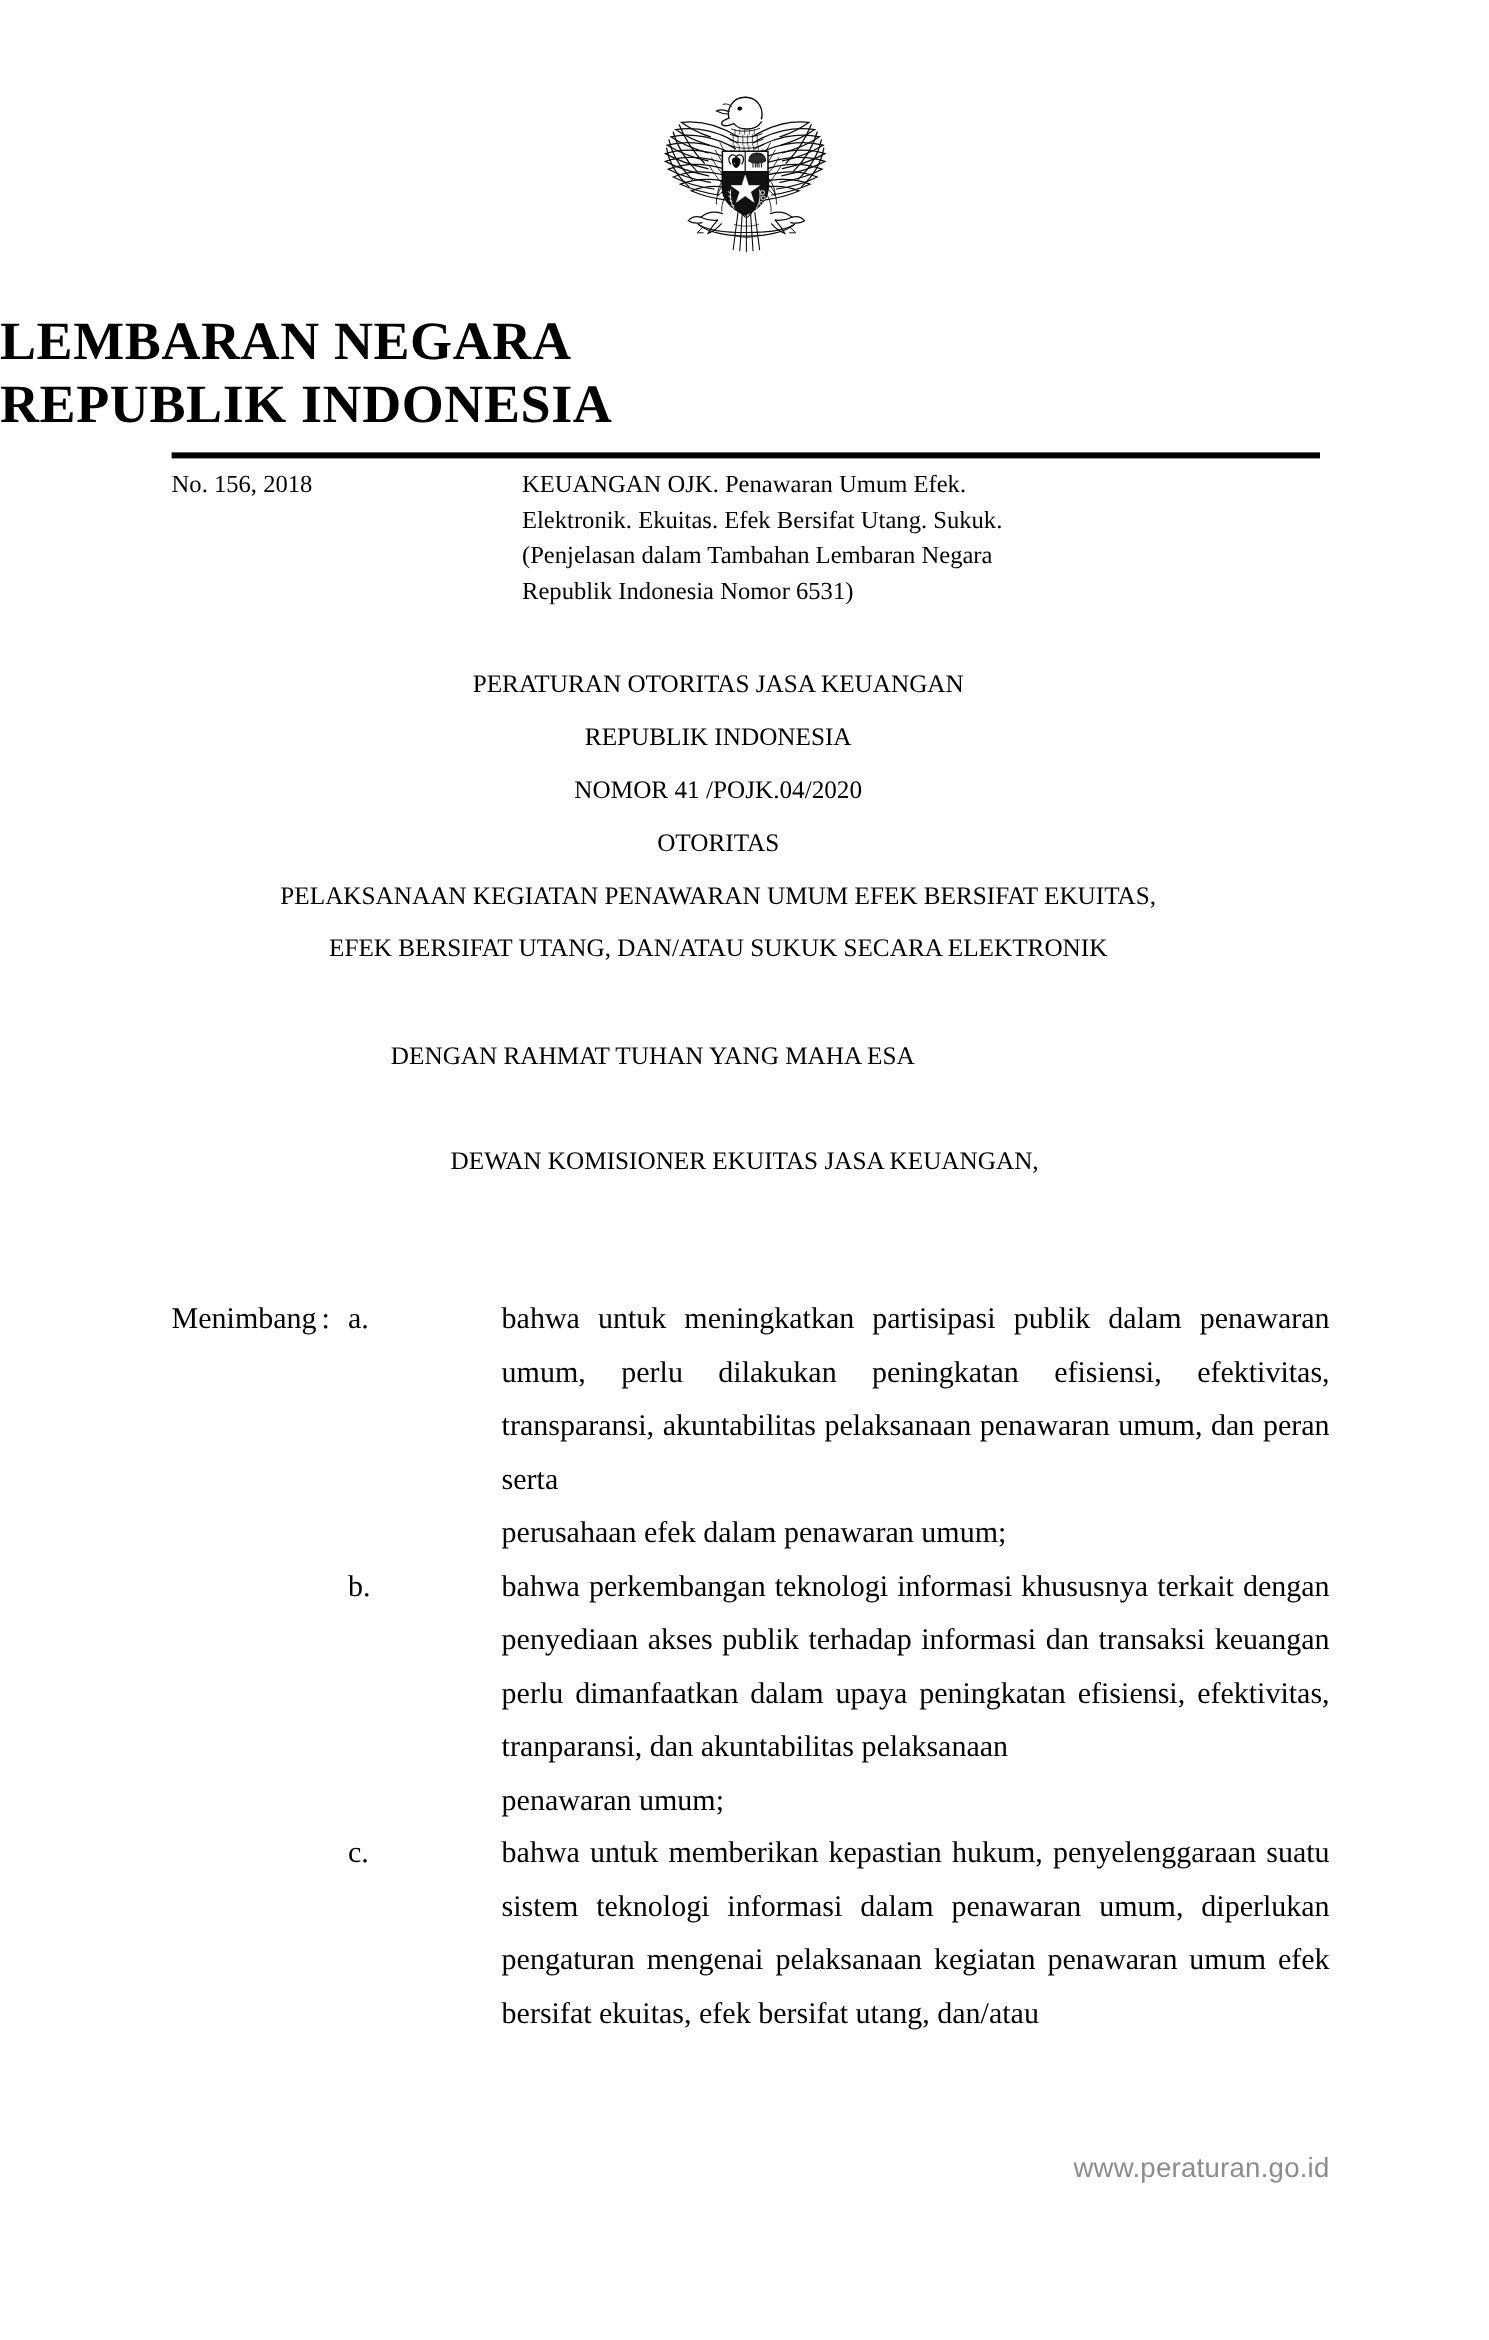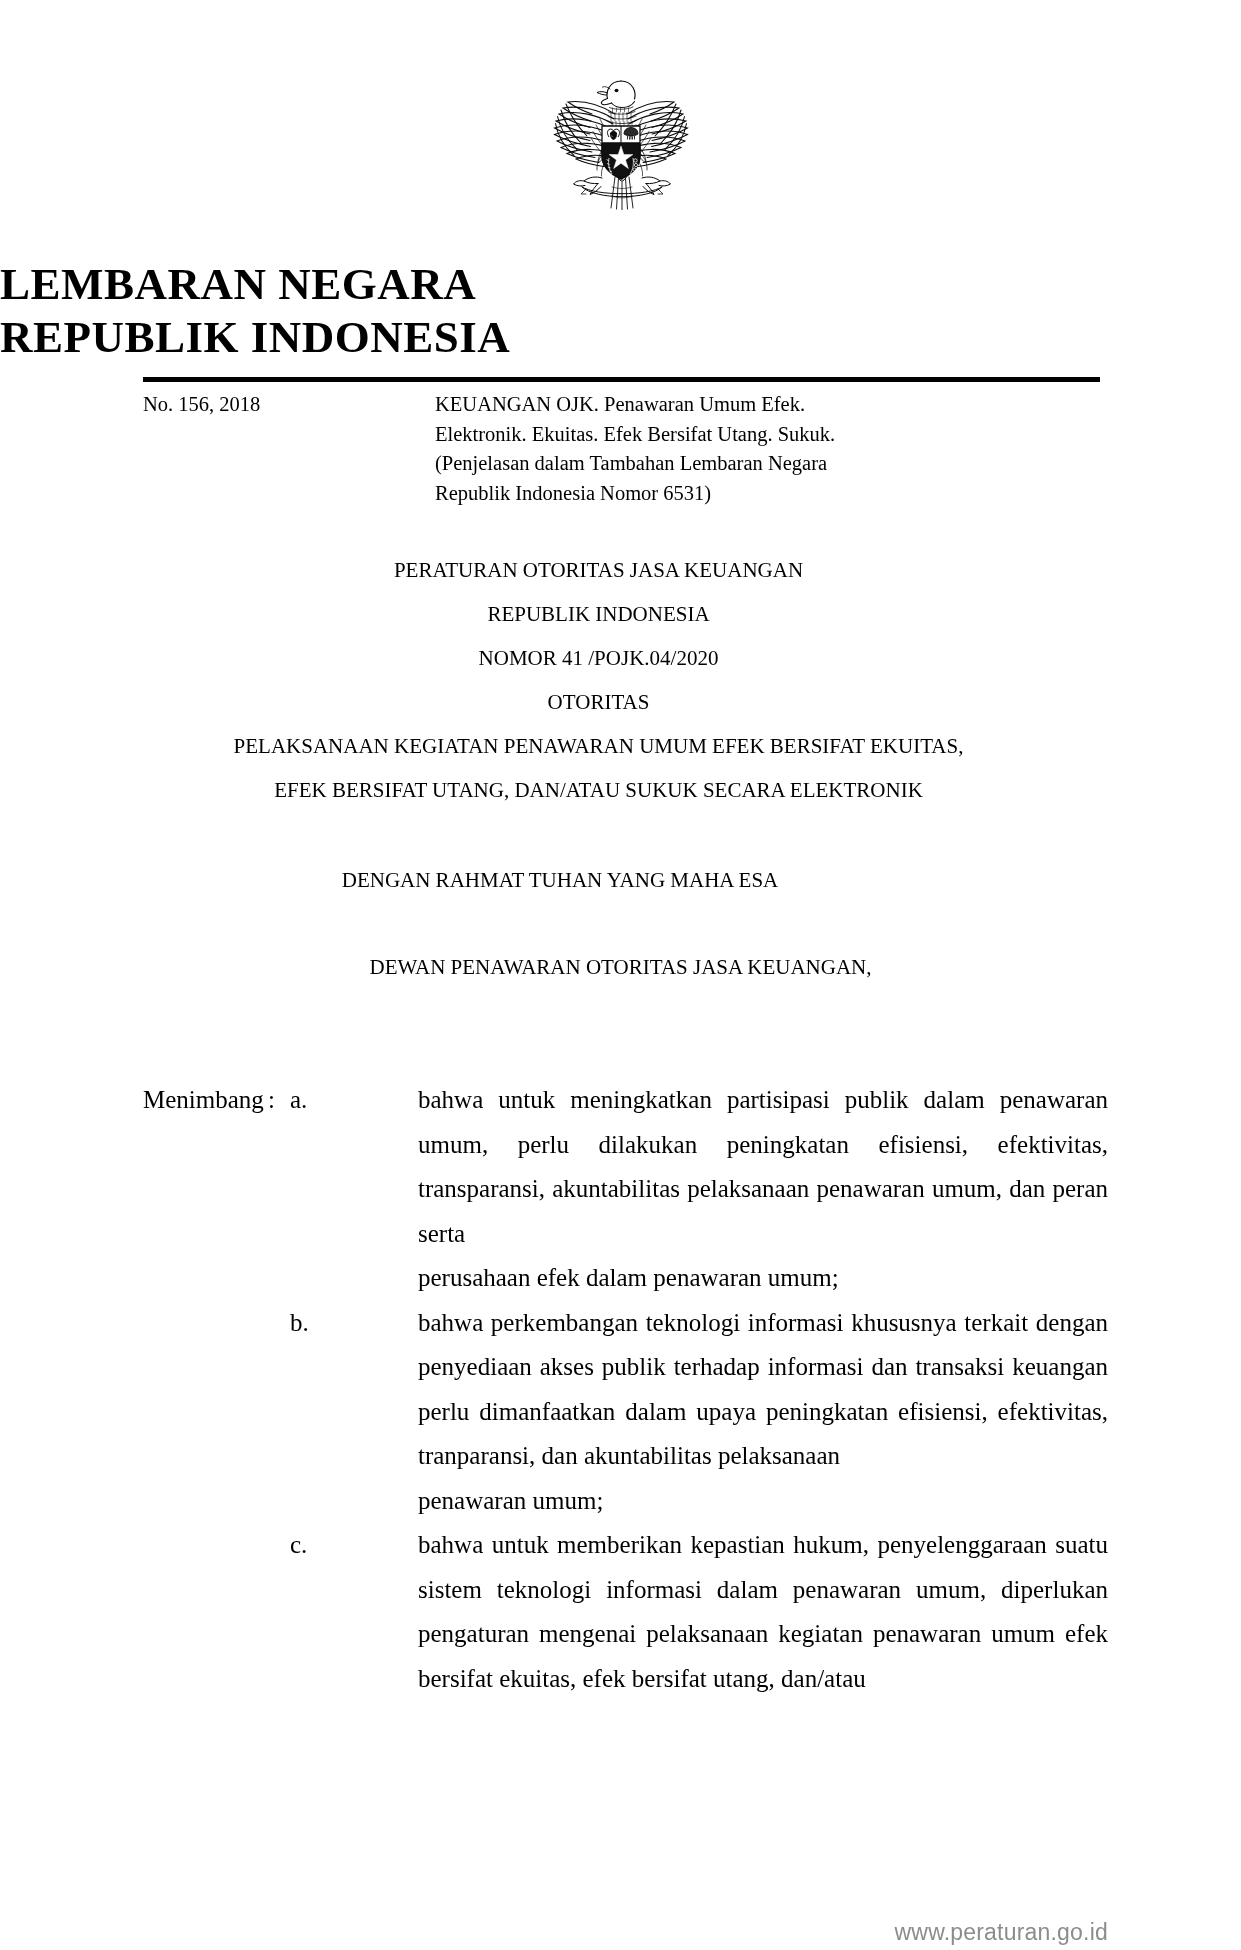--- a/index.html
+++ b/index.html
@@ -92,21 +92,21 @@
     width: 1197px;
     text-align: center;
     font-size: 21px;
     line-height: 44px;
   }
   .title-block .ln { display: block; }
 
   .invocation {
     position: absolute;
     top: 858px;
-    left: 16px;
+    left: 0;
     width: 1088px;
     text-align: center;
     font-size: 21px;
     line-height: 44px;
   }
   .council {
     position: absolute;
     top: 945px;
     left: 0;
     width: 1241px;
@@ -155,21 +155,21 @@
   .cons-text {
     display: block;
     text-align: justify;
     text-justify: inter-word;
     width: 690px;
   }
 
   
   .footer {
     position: absolute;
-    top: 1919px;
+    top: 1793px;
     left: 0;
     width: 1108px;
     text-align: right;
     font-family: "Liberation Sans", "DejaVu Sans", sans-serif;
     font-size: 23px;
     color: #8c8c8c;
     letter-spacing: 0.2px;
   }
 </style>
 </head>
@@ -357,21 +357,21 @@
   <div class="title-block">
     <span class="ln">PERATURAN OTORITAS JASA KEUANGAN</span>
     <span class="ln">REPUBLIK INDONESIA</span>
     <span class="ln">NOMOR 41 /POJK.04/2020</span>
     <span class="ln">OTORITAS</span>
     <span class="ln">PELAKSANAAN KEGIATAN PENAWARAN UMUM EFEK BERSIFAT EKUITAS,</span>
     <span class="ln">EFEK BERSIFAT UTANG, DAN/ATAU SUKUK SECARA ELEKTRONIK</span>
   </div>
 
   <div class="invocation">DENGAN RAHMAT TUHAN YANG MAHA ESA</div>
-  <div class="council">DEWAN PENAWARAN OTORITAS JASA KEUANGAN,</div>
+  <div class="council">DEWAN KOMISIONER EKUITAS JASA KEUANGAN,</div>
 
   <div class="considering">
     <span class="cons-label">Menimbang</span>
     <span class="cons-colon">:</span>
     <ul class="cons-items">
       <li class="cons-item">
         <span class="cons-marker">a.</span>
         <span class="cons-text">bahwa untuk meningkatkan partisipasi publik dalam penawaran umum, perlu dilakukan peningkatan efisiensi, efektivitas, transparansi, akuntabilitas pelaksanaan penawaran umum, dan peran serta</span>
         <span class="cons-text lastline">perusahaan efek dalam penawaran umum;</span>
       </li>

